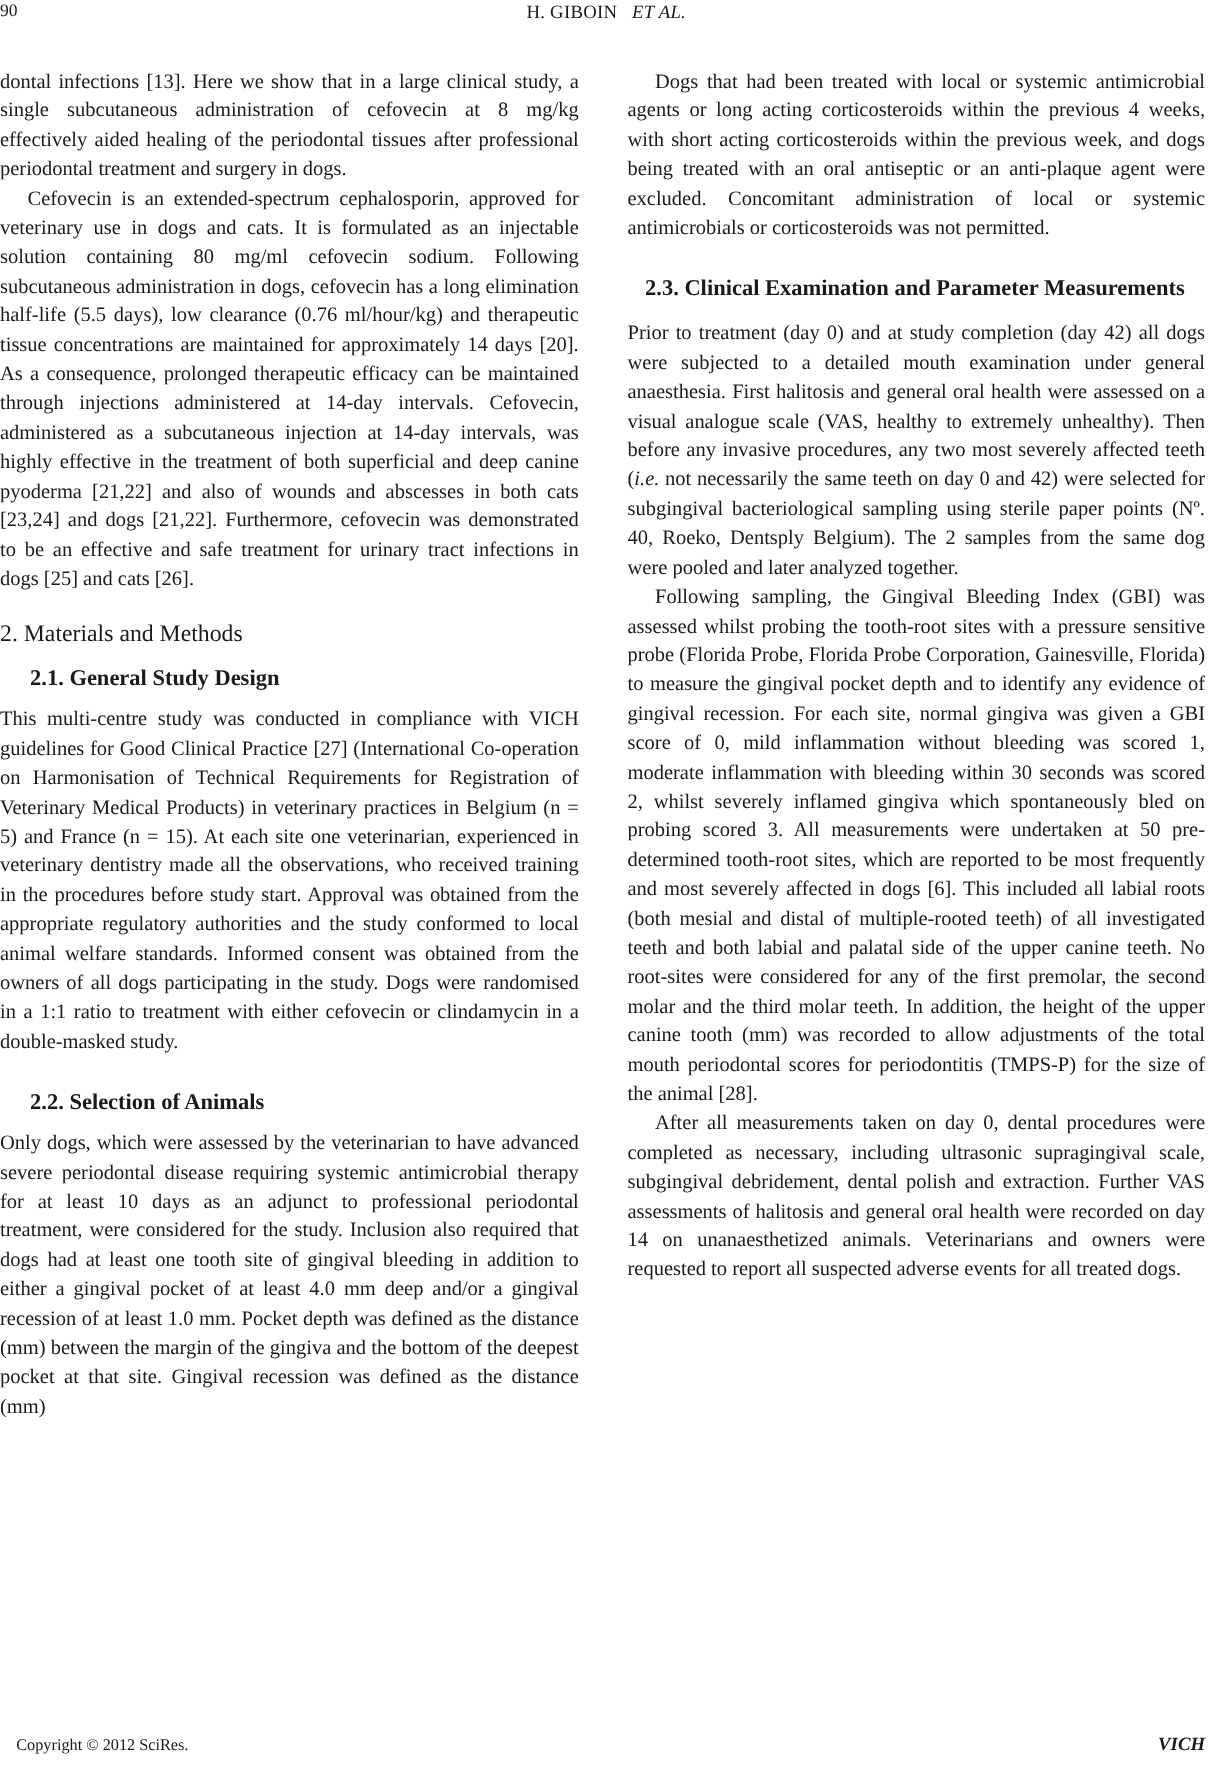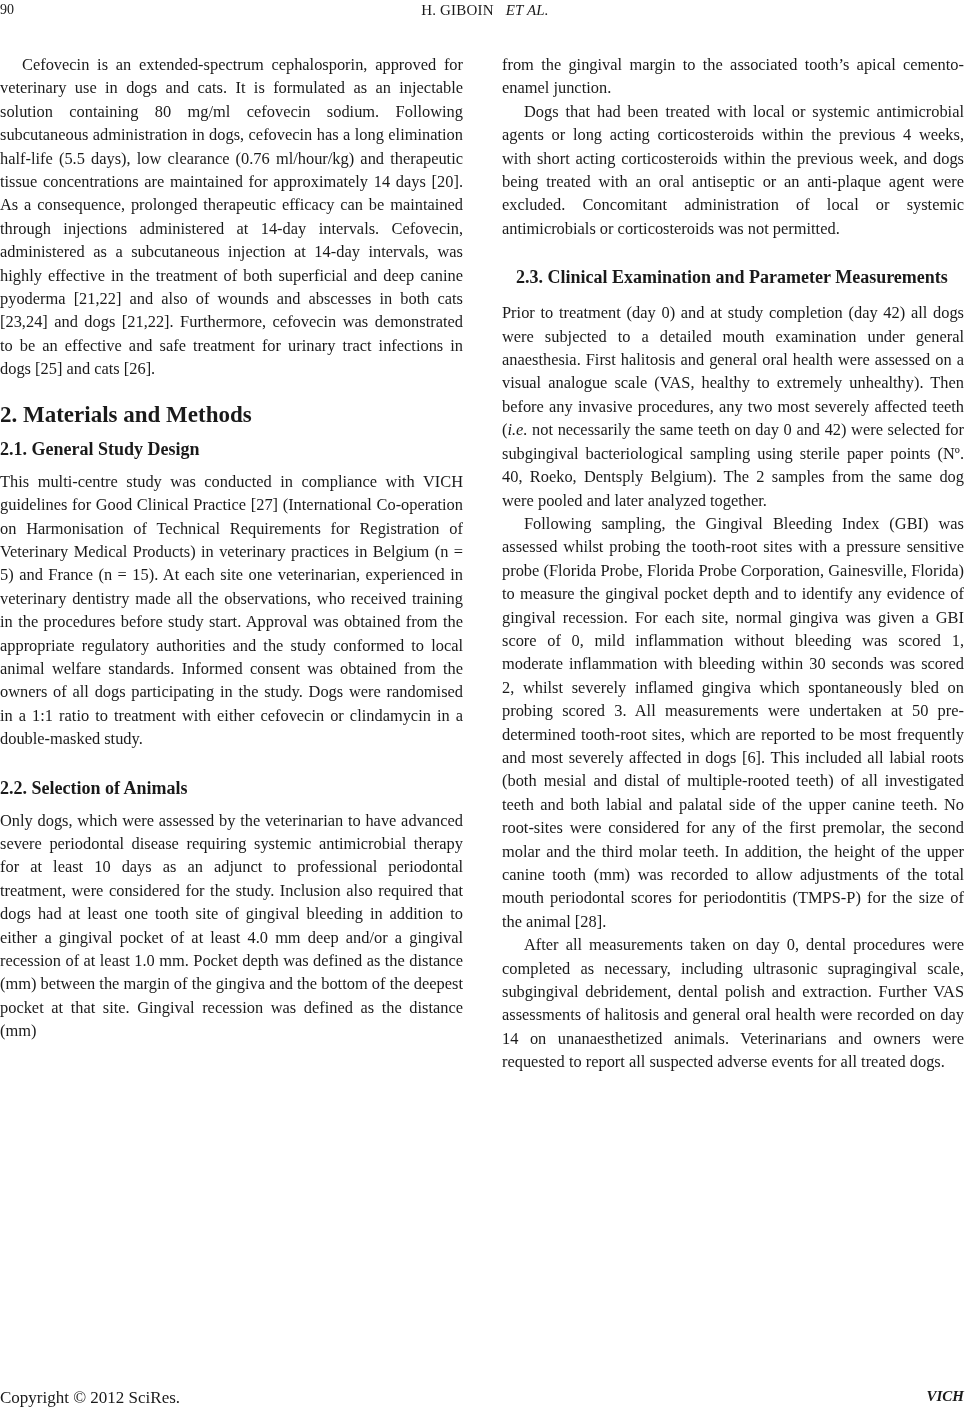--- a/index.html
+++ b/index.html
@@ -13,45 +13,45 @@
   .running-head i { font-style: italic; text-align: center; }
   .col {
     position: absolute; top: 53px; width: 463px;
     font-size: 16.4px; line-height: 23.4px; text-align: justify;
     hyphens: none;
   }
   .col-left { left: 0; }
   .col-right { left: 502px; width: 462px; }
   p { margin: 0; }
   p.indent { text-indent: 22px; }
-  h2.section { font-size: 23px; font-weight: bold; margin: 21px 0 10px 0; line-height: 26px; }
-  h3.subsection { font-size: 18px; font-weight: bold; margin: 6px 0 9px 0; line-height: 23px; }
+  h2.section { font-size: 19px; font-weight: normal; margin: 21px 0 10px 0; line-height: 26px; }
+  h3.subsection { font-size: 18px; font-weight: bold; margin: 6px 0 9px 0; line-height: 23px; padding-left: 24px; }
   h3.subsection.spaced { margin-top: 26px; }
   h3.hanging { padding-left: 39px; text-indent: -39px; margin-top: 26px; margin-bottom: 12px; margin-left: 14px; }
-  .footer-left { position: absolute; left: 0; top: 1388px; font-size: 17px; }
+  .footer-left { position: absolute; left: 13px; top: 1388px; font-size: 13px; }
   .footer-right { position: absolute; right: 6px; top: 1388px; font-size: 15px; font-weight: bold; font-style: italic; }
   em { font-style: italic; }
 </style>
 </head>
 <body>
 
 <div class="page-number">90</div>
 <div class="running-head"><span>H. GIBOIN</span>&nbsp;&nbsp;&nbsp;<i>ET AL.</i></div>
 
 <div class="col col-left">
+  <p>dontal infections [13]. Here we show that in a large clinical study, a single subcutaneous administration of cefovecin at 8 mg/kg effectively aided healing of the periodontal tissues after professional periodontal treatment and surgery in dogs.</p>
   <p class="indent">Cefovecin is an extended-spectrum cephalosporin, approved for veterinary use in dogs and cats. It is formulated as an injectable solution containing 80 mg/ml cefovecin sodium. Following subcutaneous administration in dogs, cefovecin has a long elimination half-life (5.5 days), low clearance (0.76 ml/hour/kg) and therapeutic tissue concentrations are maintained for approximately 14 days [20]. As a consequence, prolonged therapeutic efficacy can be maintained through injections administered at 14-day intervals. Cefovecin, administered as a subcutaneous injection at 14-day intervals, was highly effective in the treatment of both superficial and deep canine pyoderma [21,22] and also of wounds and abscesses in both cats [23,24] and dogs [21,22]. Furthermore, cefovecin was demonstrated to be an effective and safe treatment for urinary tract infections in dogs [25] and cats [26].</p>
   <h2 class="section">2. Materials and Methods</h2>
   <h3 class="subsection">2.1. General Study Design</h3>
   <p>This multi-centre study was conducted in compliance with VICH guidelines for Good Clinical Practice [27] (International Co-operation on Harmonisation of Technical Requirements for Registration of Veterinary Medical Products) in veterinary practices in Belgium (n = 5) and France (n = 15). At each site one veterinarian, experienced in veterinary dentistry made all the observations, who received training in the procedures before study start. Approval was obtained from the appropriate regulatory authorities and the study conformed to local animal welfare standards. Informed consent was obtained from the owners of all dogs participating in the study. Dogs were randomised in a 1:1 ratio to treatment with either cefovecin or clindamycin in a double-masked study.</p>
   <h3 class="subsection spaced">2.2. Selection of Animals</h3>
   <p>Only dogs, which were assessed by the veterinarian to have advanced severe periodontal disease requiring systemic antimicrobial therapy for at least 10 days as an adjunct to professional periodontal treatment, were considered for the study. Inclusion also required that dogs had at least one tooth site of gingival bleeding in addition to either a gingival pocket of at least 4.0 mm deep and/or a gingival recession of at least 1.0 mm. Pocket depth was defined as the distance (mm) between the margin of the gingiva and the bottom of the deepest pocket at that site. Gingival recession was defined as the distance (mm)</p>
 </div>
 
 <div class="col col-right">
-  <p>from the gingival margin to the associated tooth’s apical cemento-enamel junction.</p>
   <p class="indent">Dogs that had been treated with local or systemic antimicrobial agents or long acting corticosteroids within the previous 4 weeks, with short acting corticosteroids within the previous week, and dogs being treated with an oral antiseptic or an anti-plaque agent were excluded. Concomitant administration of local or systemic antimicrobials or corticosteroids was not permitted.</p>
   <h3 class="subsection hanging"><span>2.3.</span>&nbsp;<span>Clinical Examination and Parameter Measurements</span></h3>
   <p><span>Prior to treatment (day 0) and at study completion (day 42) all dogs were subjected to a detailed mouth examination under general anaesthesia. First halitosis and general oral health were assessed on a visual analogue scale (VAS, healthy to extremely unhealthy). Then before any invasive procedures, any two most severely affected teeth (</span><em>i.e.</em><span> not necessarily the same teeth on day 0 and 42) were selected for subgingival bacteriological sampling using sterile paper points (Nº. 40, Roeko, Dentsply Belgium). The 2 samples from the same dog were pooled and later analyzed together.</span></p>
   <p class="indent">Following sampling, the Gingival Bleeding Index (GBI) was assessed whilst probing the tooth-root sites with a pressure sensitive probe (Florida Probe, Florida Probe Corporation, Gainesville, Florida) to measure the gingival pocket depth and to identify any evidence of gingival recession. For each site, normal gingiva was given a GBI score of 0, mild inflammation without bleeding was scored 1, moderate inflammation with bleeding within 30 seconds was scored 2, whilst severely inflamed gingiva which spontaneously bled on probing scored 3. All measurements were undertaken at 50 pre-determined tooth-root sites, which are reported to be most frequently and most severely affected in dogs [6]. This included all labial roots (both mesial and distal of multiple-rooted teeth) of all investigated teeth and both labial and palatal side of the upper canine teeth. No root-sites were considered for any of the first premolar, the second molar and the third molar teeth. In addition, the height of the upper canine tooth (mm) was recorded to allow adjustments of the total mouth periodontal scores for periodontitis (TMPS-P) for the size of the animal [28].</p>
   <p class="indent">After all measurements taken on day 0, dental procedures were completed as necessary, including ultrasonic supragingival scale, subgingival debridement, dental polish and extraction. Further VAS assessments of halitosis and general oral health were recorded on day 14 on unanaesthetized animals. Veterinarians and owners were requested to report all suspected adverse events for all treated dogs.</p>
 </div>
 
 <div class="footer-left">Copyright © 2012 SciRes.</div>
 <div class="footer-right">VICH</div>
 

